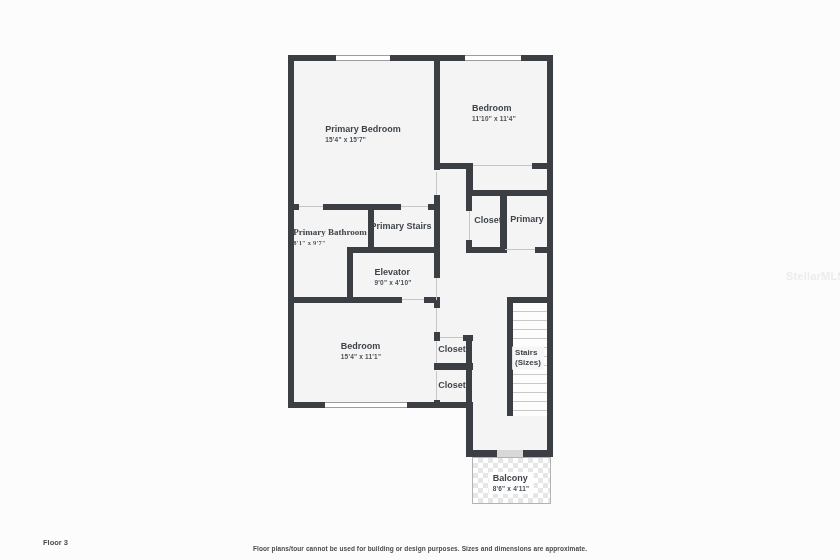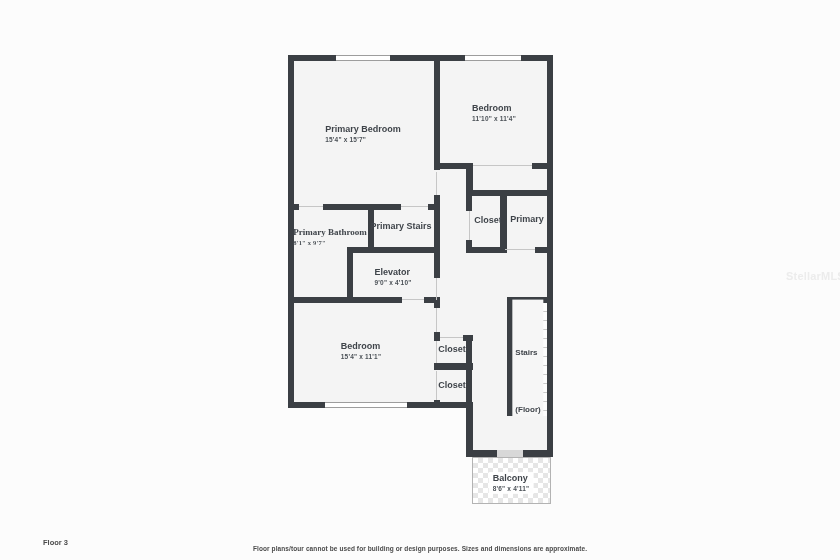--- a/index.html
+++ b/index.html
@@ -13,21 +13,21 @@
   .stairs{position:absolute;background:repeating-linear-gradient(to bottom,#fdfdfd 0px,#fdfdfd 8px,#c9c9c9 8px,#c9c9c9 9px);}
   .balcony{position:absolute;border:1px solid #b3b3b3;box-sizing:border-box;background-color:#ffffff;
     background-image:linear-gradient(45deg,#e6e6e6 25%,transparent 25%,transparent 75%,#e6e6e6 75%),
                      linear-gradient(45deg,#e6e6e6 25%,transparent 25%,transparent 75%,#e6e6e6 75%);
     background-size:10px 10px;background-position:0 0,5px 5px;}
   .threshold{position:absolute;background:#d8d8d8;}
   .lbl{position:absolute;transform:translate(-50%,-50%);text-align:left;color:#3f444a;white-space:nowrap;}
   .lbl .nm{font-weight:bold;font-size:9px;line-height:1.3;}
   .lbl .dm{font-weight:bold;font-size:6.5px;color:#4b5157;letter-spacing:.2px;line-height:1.3;}
   .lbl-stairs{background:#f6f6f6;padding:1px 3px;}
-  .lbl-stairs .nm{font-size:8px;margin-top:47px;}
+  .lbl-stairs .nm{font-size:8px;}
   .lbl-balcony{background:rgba(255,255,255,.9);padding:1px 4px;}
   .watermark{position:absolute;left:786px;top:270px;font-size:11px;font-weight:bold;color:#ececec;letter-spacing:.2px;}
   .floor-tag{position:absolute;left:43px;top:538px;font-size:7.5px;font-weight:bold;color:#4a4a4a;}
   .disclaimer{position:absolute;left:0;right:0;top:545px;text-align:center;font-size:6.5px;font-weight:bold;color:#4a4a4a;letter-spacing:.1px;}
 </style>
 </head>
 <body>
 
 <div class="page">
   <div class="plan">
@@ -124,21 +124,21 @@
       <div class="dm">15'4" x 11'1"</div>
     </div>
     <div class="lbl" style="left:452px;top:350px;">
       <div class="nm">Closet</div>
     </div>
     <div class="lbl" style="left:452px;top:386px;">
       <div class="nm">Closet</div>
     </div>
     <div class="lbl lbl-stairs" style="left:528px;top:358px;">
       <div class="nm">Stairs</div>
-      <div class="nm">(Floor)</div>
+      <div class="nm">(Sizes)</div>
     </div>
     <div class="lbl lbl-balcony" style="left:511px;top:483px;">
       <div class="nm">Balcony</div>
       <div class="dm">8'6" x 4'11"</div>
     </div>
 
     <div class="watermark">StellarMLS</div>
 
     <div class="floor-tag">Floor 3</div>
     <div class="disclaimer">Floor plans/tour cannot be used for building or design purposes. Sizes and dimensions are approximate.</div>

